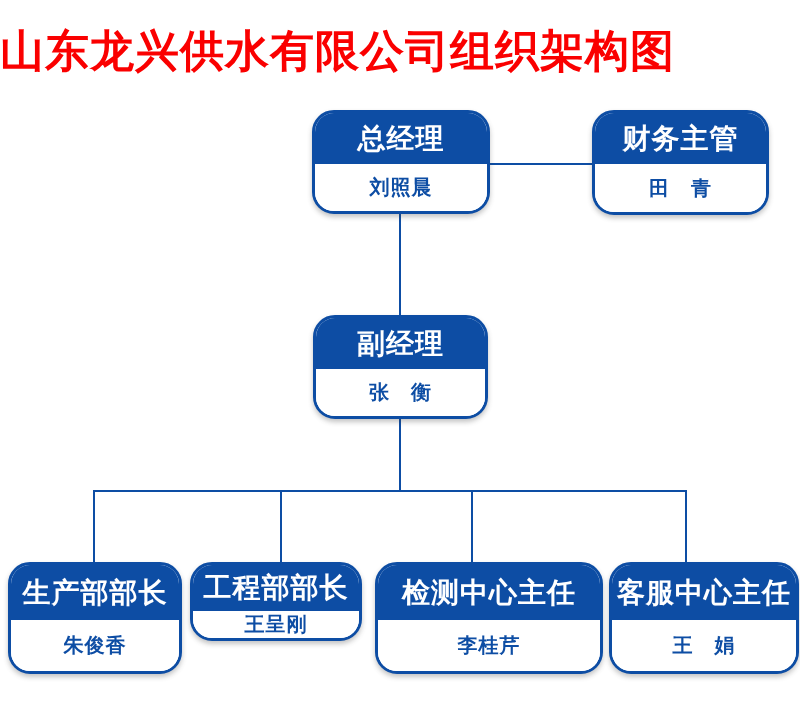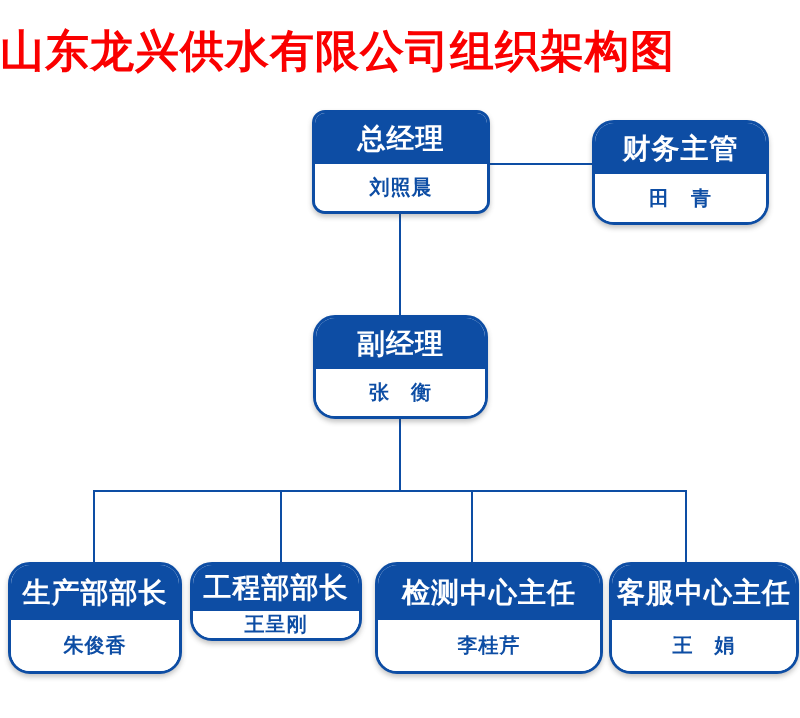--- a/index.html
+++ b/index.html
@@ -58,22 +58,22 @@
     color: var(--blue);
     font-weight: bold;
     font-size: 20px;
     letter-spacing: 1px;
     display: flex;
     align-items: center;
     justify-content: center;
     white-space: nowrap;
   }
   
-  .pos-gm      { left: 312px; top: 110px; width: 178px; height: 104px; border-radius: 13px; }
-  .pos-fin     { left: 592px; top: 120px; width: 177px; height: 105px; }
+  .pos-gm      { left: 312px; top: 110px; width: 178px; height: 104px; }
+  .pos-fin     { left: 592px; top: 110px; width: 177px; height: 105px; }
   .pos-dep     { left: 313px; top: 315px; width: 175px; height: 104px; }
   .pos-gm  .box-header, .pos-fin .box-header, .pos-dep .box-header { height: 51px; }
   
   .pos-b1 { left: 8px;   top: 562px; width: 174px; height: 112px; }
   .pos-b2 { left: 190px; top: 562px; width: 172px; height: 79px; }
   .pos-b3 { left: 375px; top: 562px; width: 228px; height: 112px; }
   .pos-b4 { left: 609px; top: 562px; width: 190px; height: 112px; }
   .pos-b1 .box-header, .pos-b2 .box-header,
   .pos-b3 .box-header, .pos-b4 .box-header { height: 55px; }
 

